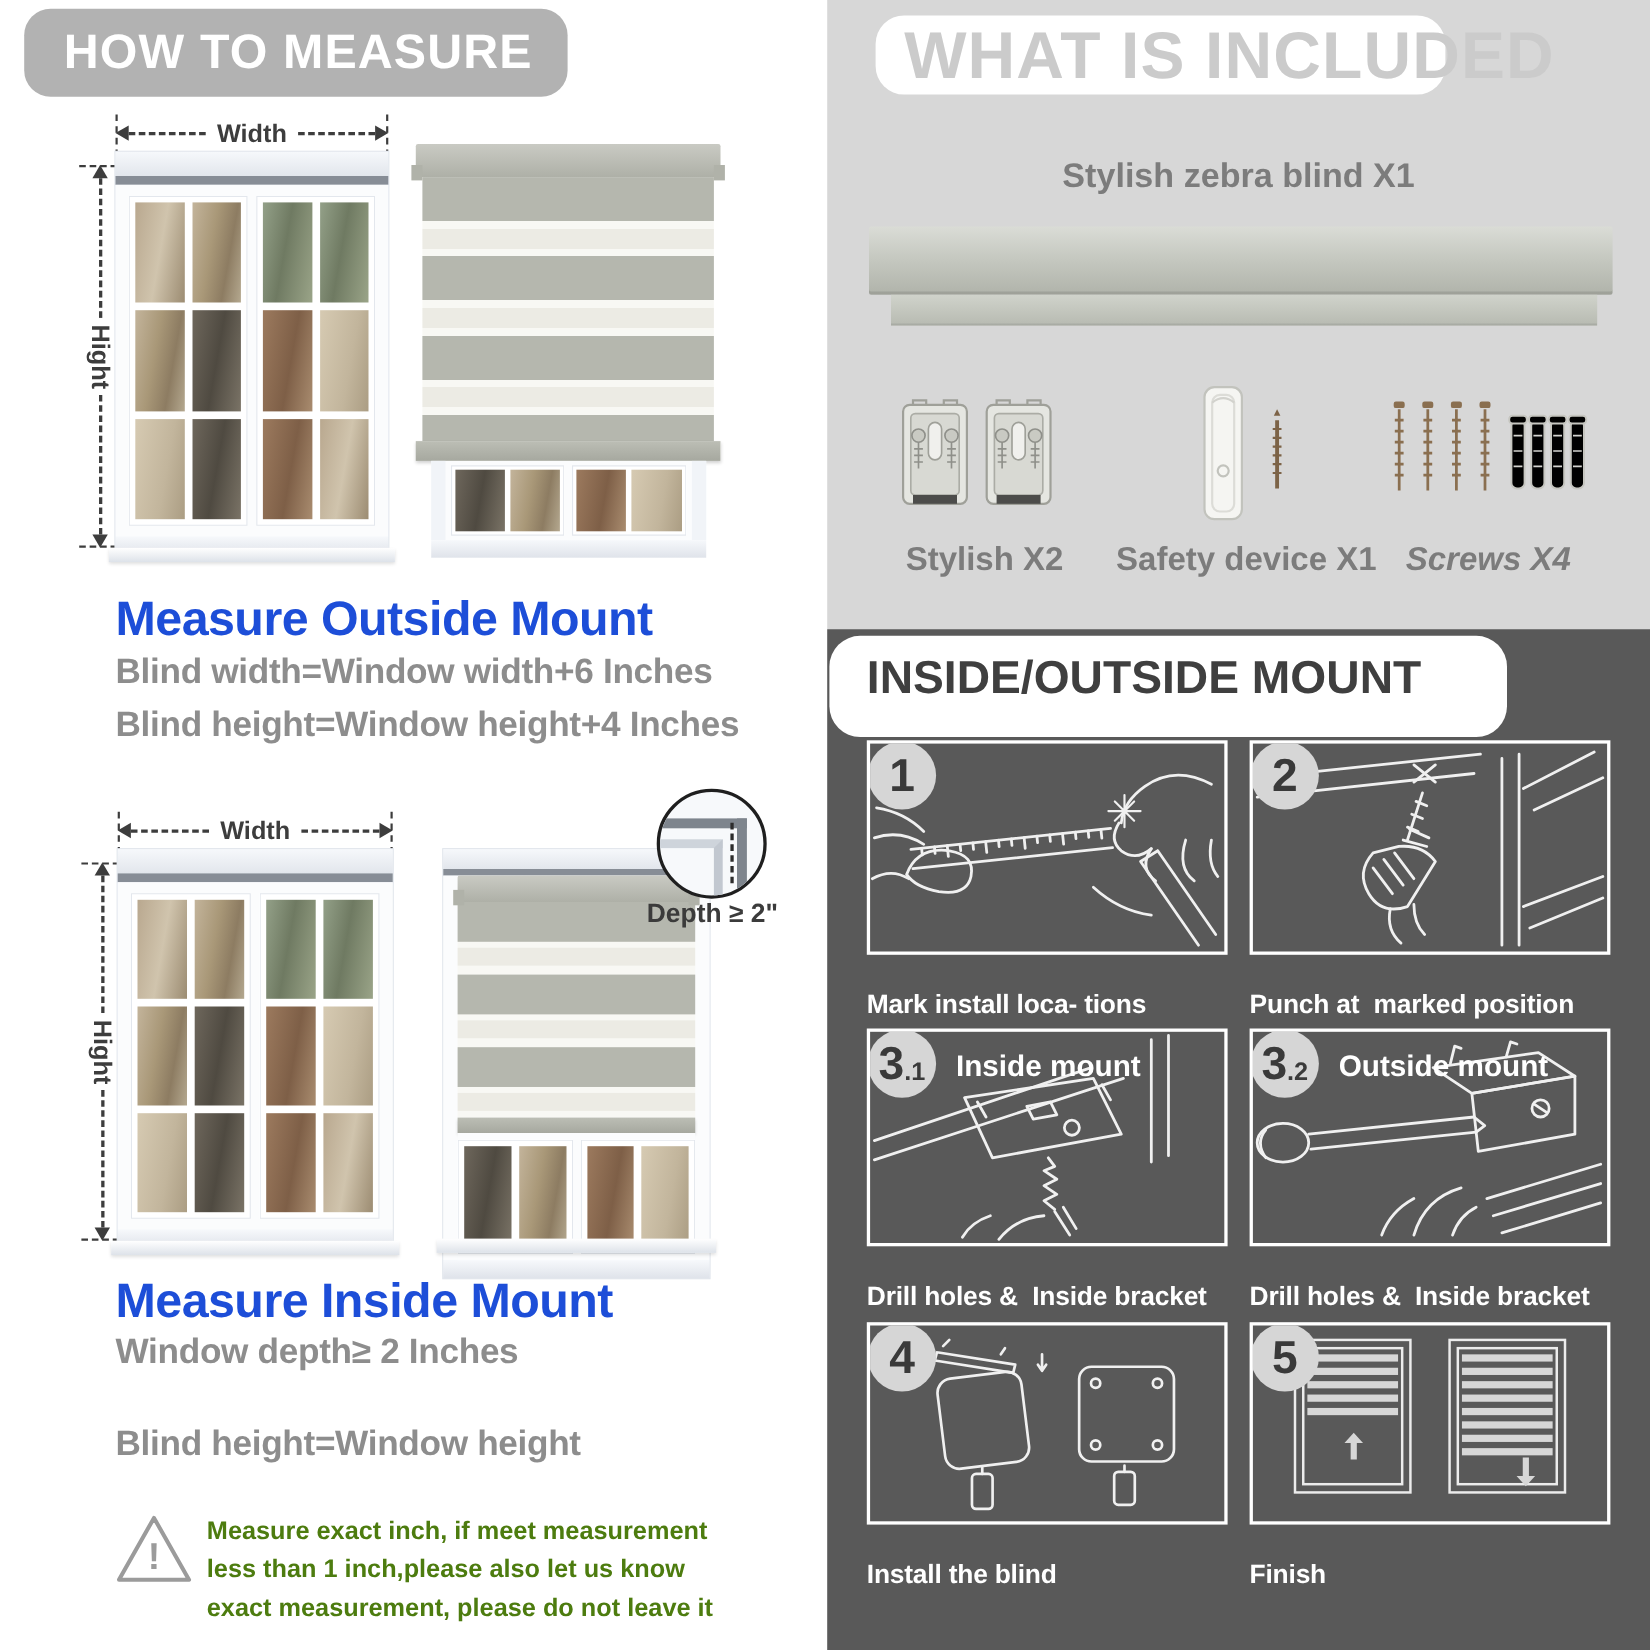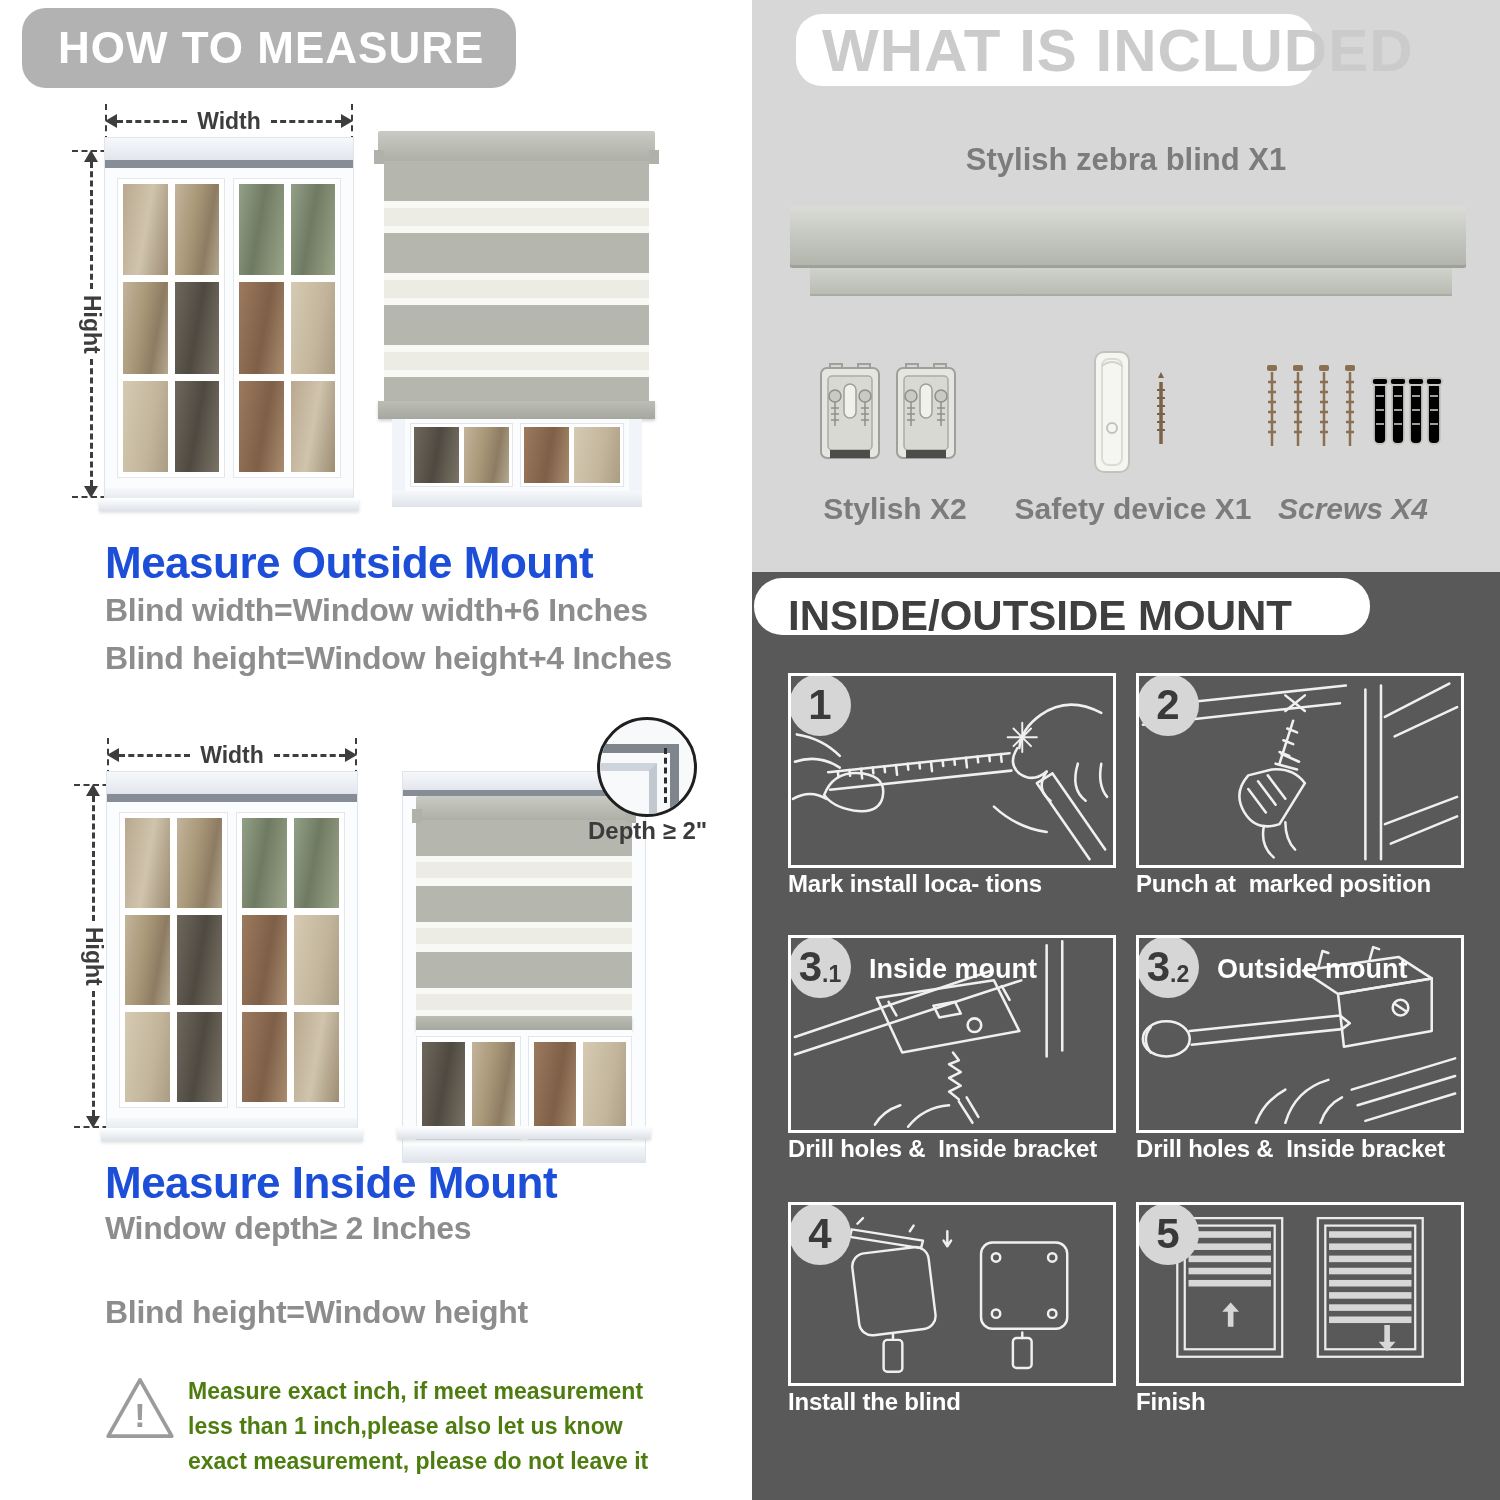--- a/index.html
+++ b/index.html
@@ -5,21 +5,21 @@
   html,body{margin:0;padding:0;background:#ffffff;}
   #canvas{position:relative;width:1500px;height:1500px;background:#ffffff;overflow:hidden;
           font-family:"Liberation Sans", sans-serif;}
 
   
   .pill{position:absolute;font-weight:bold;letter-spacing:1px;white-space:nowrap;}
   .pill-left{left:22px;top:8px;width:494px;height:80px;border-radius:24px;background:#b2b2b2;
              color:#ffffff;font-size:44px;line-height:80px;padding-left:36px;box-sizing:border-box;}
   .pill-included{left:760px;top:14px;width:518px;height:72px;border-radius:26px;background:#ffffff;
              color:#cbcbcb;font-size:60px;line-height:74px;padding-left:26px;box-sizing:border-box;margin-left:36px;}
-  .pill-mount{left:754px;top:578px;width:616px;height:57px;border-radius:28px;background:#ffffff;
+  .pill-mount{left:754px;top:578px;width:616px;height:92px;border-radius:28px;background:#ffffff;
              color:#3f3f3f;font-size:42px;line-height:76px;padding-left:34px;box-sizing:border-box;letter-spacing:0;}
 
   
   .panel-included{position:absolute;left:752px;top:0;width:748px;height:572px;background:#d7d7d7;}
   .panel-mount{position:absolute;left:752px;top:572px;width:748px;height:928px;background:#595959;}
 
   
   .h-title{position:absolute;font-size:44px;font-weight:bold;color:#1d4ed8;white-space:nowrap;letter-spacing:-0.5px;text-align:right;}
   .formula{position:absolute;left:105px;font-size:32px;font-weight:bold;color:#8d8d8d;white-space:nowrap;letter-spacing:-0.3px;}
   .note-text{position:absolute;left:188px;top:1374px;width:470px;font-size:23px;line-height:35px;
@@ -115,21 +115,21 @@
 
   
   .step{position:absolute;width:328px;}
   .frame{position:relative;border:3px solid #ffffff;box-sizing:border-box;overflow:hidden;}
   .frame svg.art{display:block;width:100%;height:100%;}
   .badge{position:absolute;left:-2px;top:-2px;width:62px;height:62px;border-radius:50%;background:#d6d6d6;
          display:flex;align-items:center;justify-content:center;}
   .badge .bnum{font-size:42px;font-weight:bold;color:#3a3a3a;line-height:1;}
   .badge .bsub{font-size:23px;font-weight:bold;color:#3a3a3a;line-height:1;margin-top:14px;}
   .ptitle{position:absolute;left:78px;top:16px;font-size:27px;font-weight:bold;color:#ffffff;white-space:nowrap;}
-  .caption{margin-top:2px;font-size:24px;font-weight:bold;color:#ffffff;white-space:pre;letter-spacing:-0.2px;}
+  .caption{margin-top:32px;font-size:24px;font-weight:bold;color:#ffffff;white-space:pre;letter-spacing:-0.2px;}
   .r1{top:673px;} .r2{top:935px;} .r3{top:1202px;}
   .c1{left:788px;} .c2{left:1136px;}
   .r1 .frame{height:195px;} .r2 .frame{height:198px;} .r3 .frame{height:184px;}
 </style>
 </head>
 <body>
 
 <div id="canvas">
 
   <div class="pill pill-left">HOW TO MEASURE</div>

